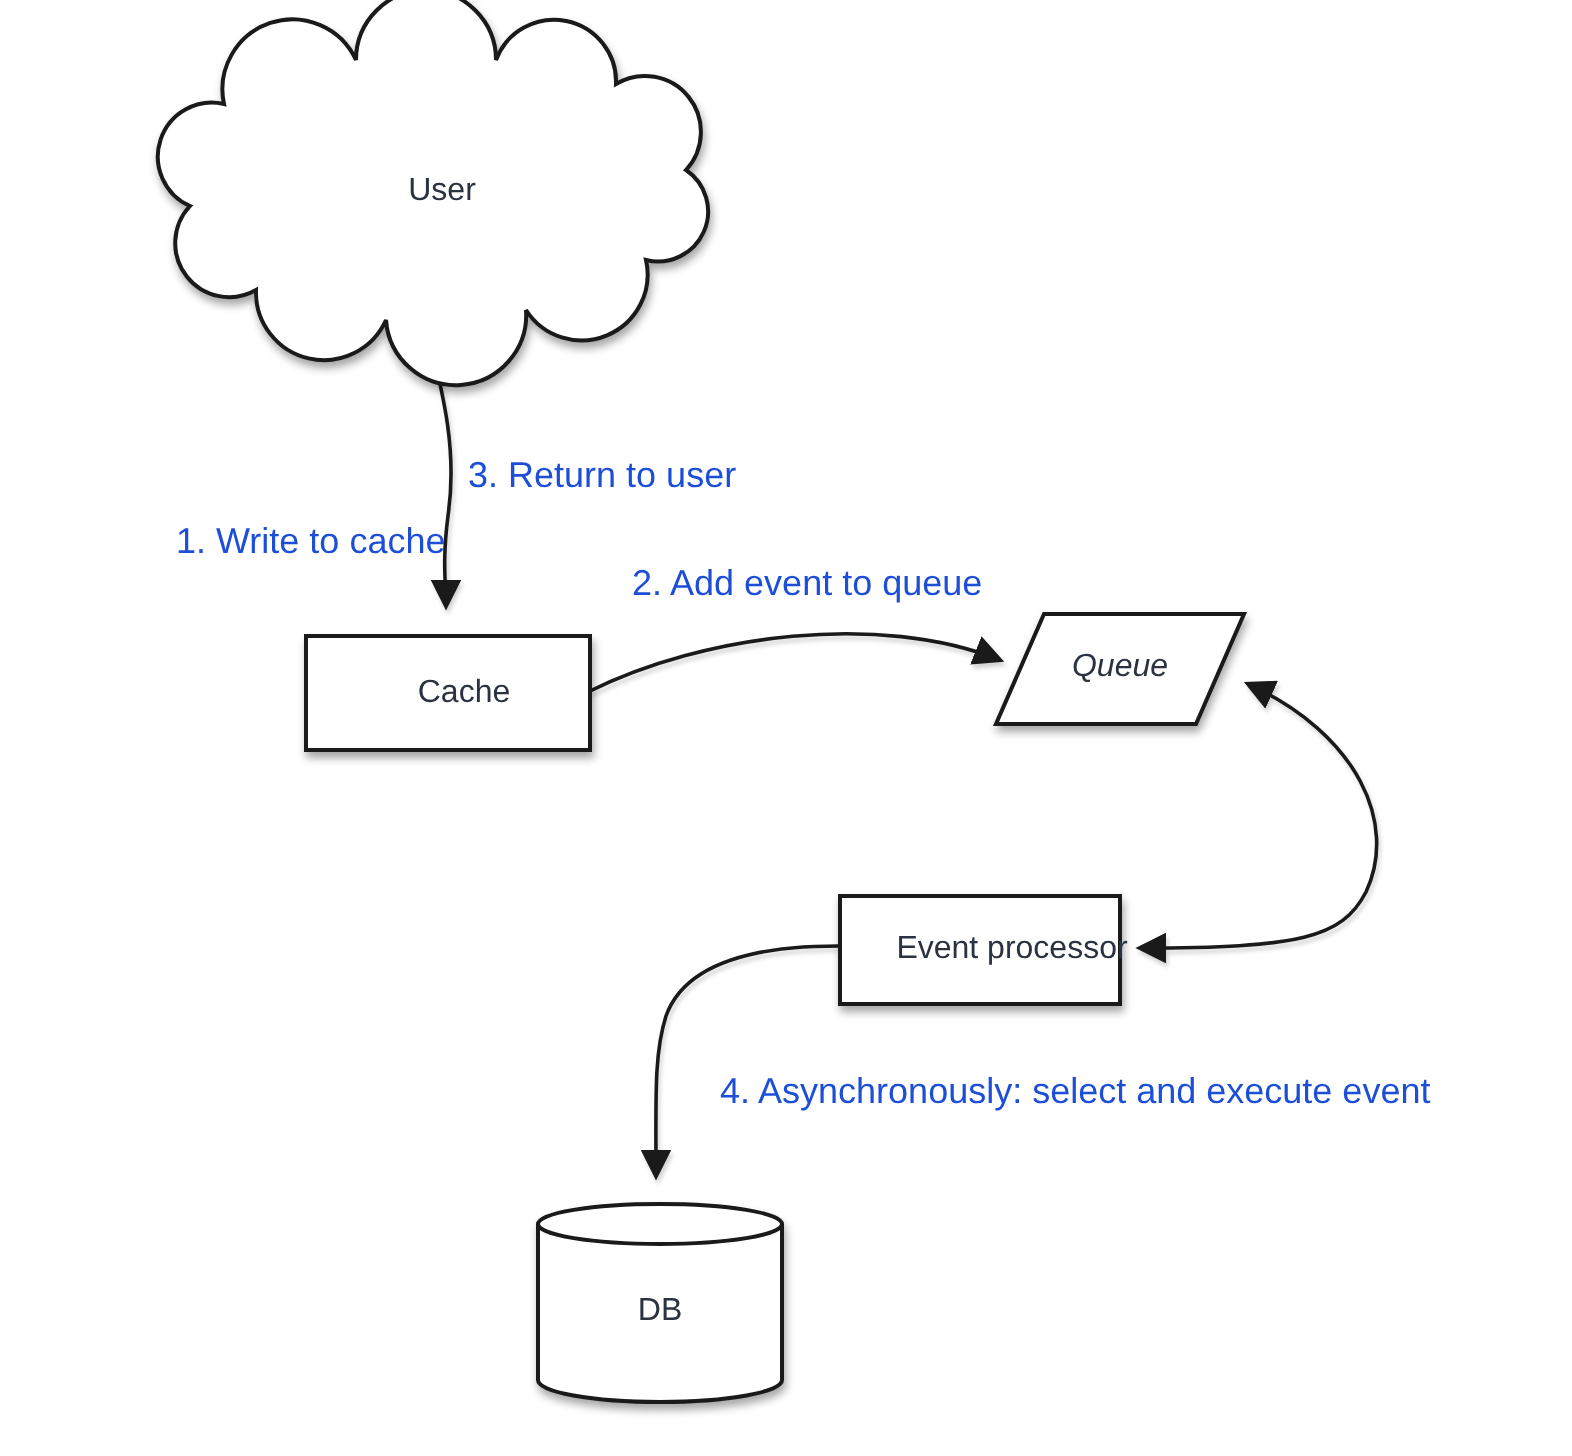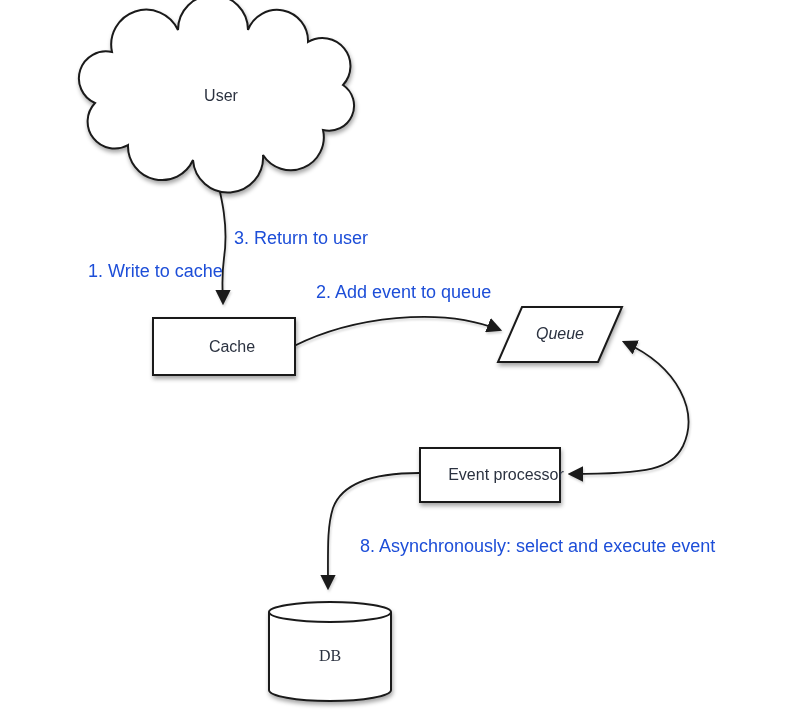--- a/index.html
+++ b/index.html
@@ -83,20 +83,20 @@
 
       <path d="M 269,612 L 269,690 C 269,696 296,701 330,701 C 364,701 391,696 391,690 L 391,612"></path>
       <ellipse cx="330" cy="612" rx="61" ry="10"></ellipse>
     </g>
   </svg>
 
   <div class="label node-label" style="left:221px; top:96px;">User</div>
   <div class="label node-label" style="left:212px; top:347px;margin-left:20px;">Cache</div>
   <div class="label node-label" style="left:560px; top:334px;font-style:italic;">Queue</div>
   <div class="label node-label" style="left:506px; top:475px;">Event processor</div>
-  <div class="label node-label" style="left:330px; top:656px;font-family:Liberation Serif, serif;">DB</div>
+  <div class="label node-label" style="left:330px; top:656px;">DB</div>
 
   <div class="label step-label" style="left:53px; top:271px;margin-left:35px;">1. Write to cache</div>
   <div class="label step-label" style="left:316px; top:292px;">2. Add event to queue</div>
   <div class="label step-label" style="left:234px; top:238px;">3. Return to user</div>
-  <div class="label step-label" style="left:360px; top:546px;">8. Asynchronously: select and execute event</div>
+  <div class="label step-label" style="left:360px; top:546px;">4. Asynchronously: select and execute event</div>
 
 </div>
 
 </body></html>

